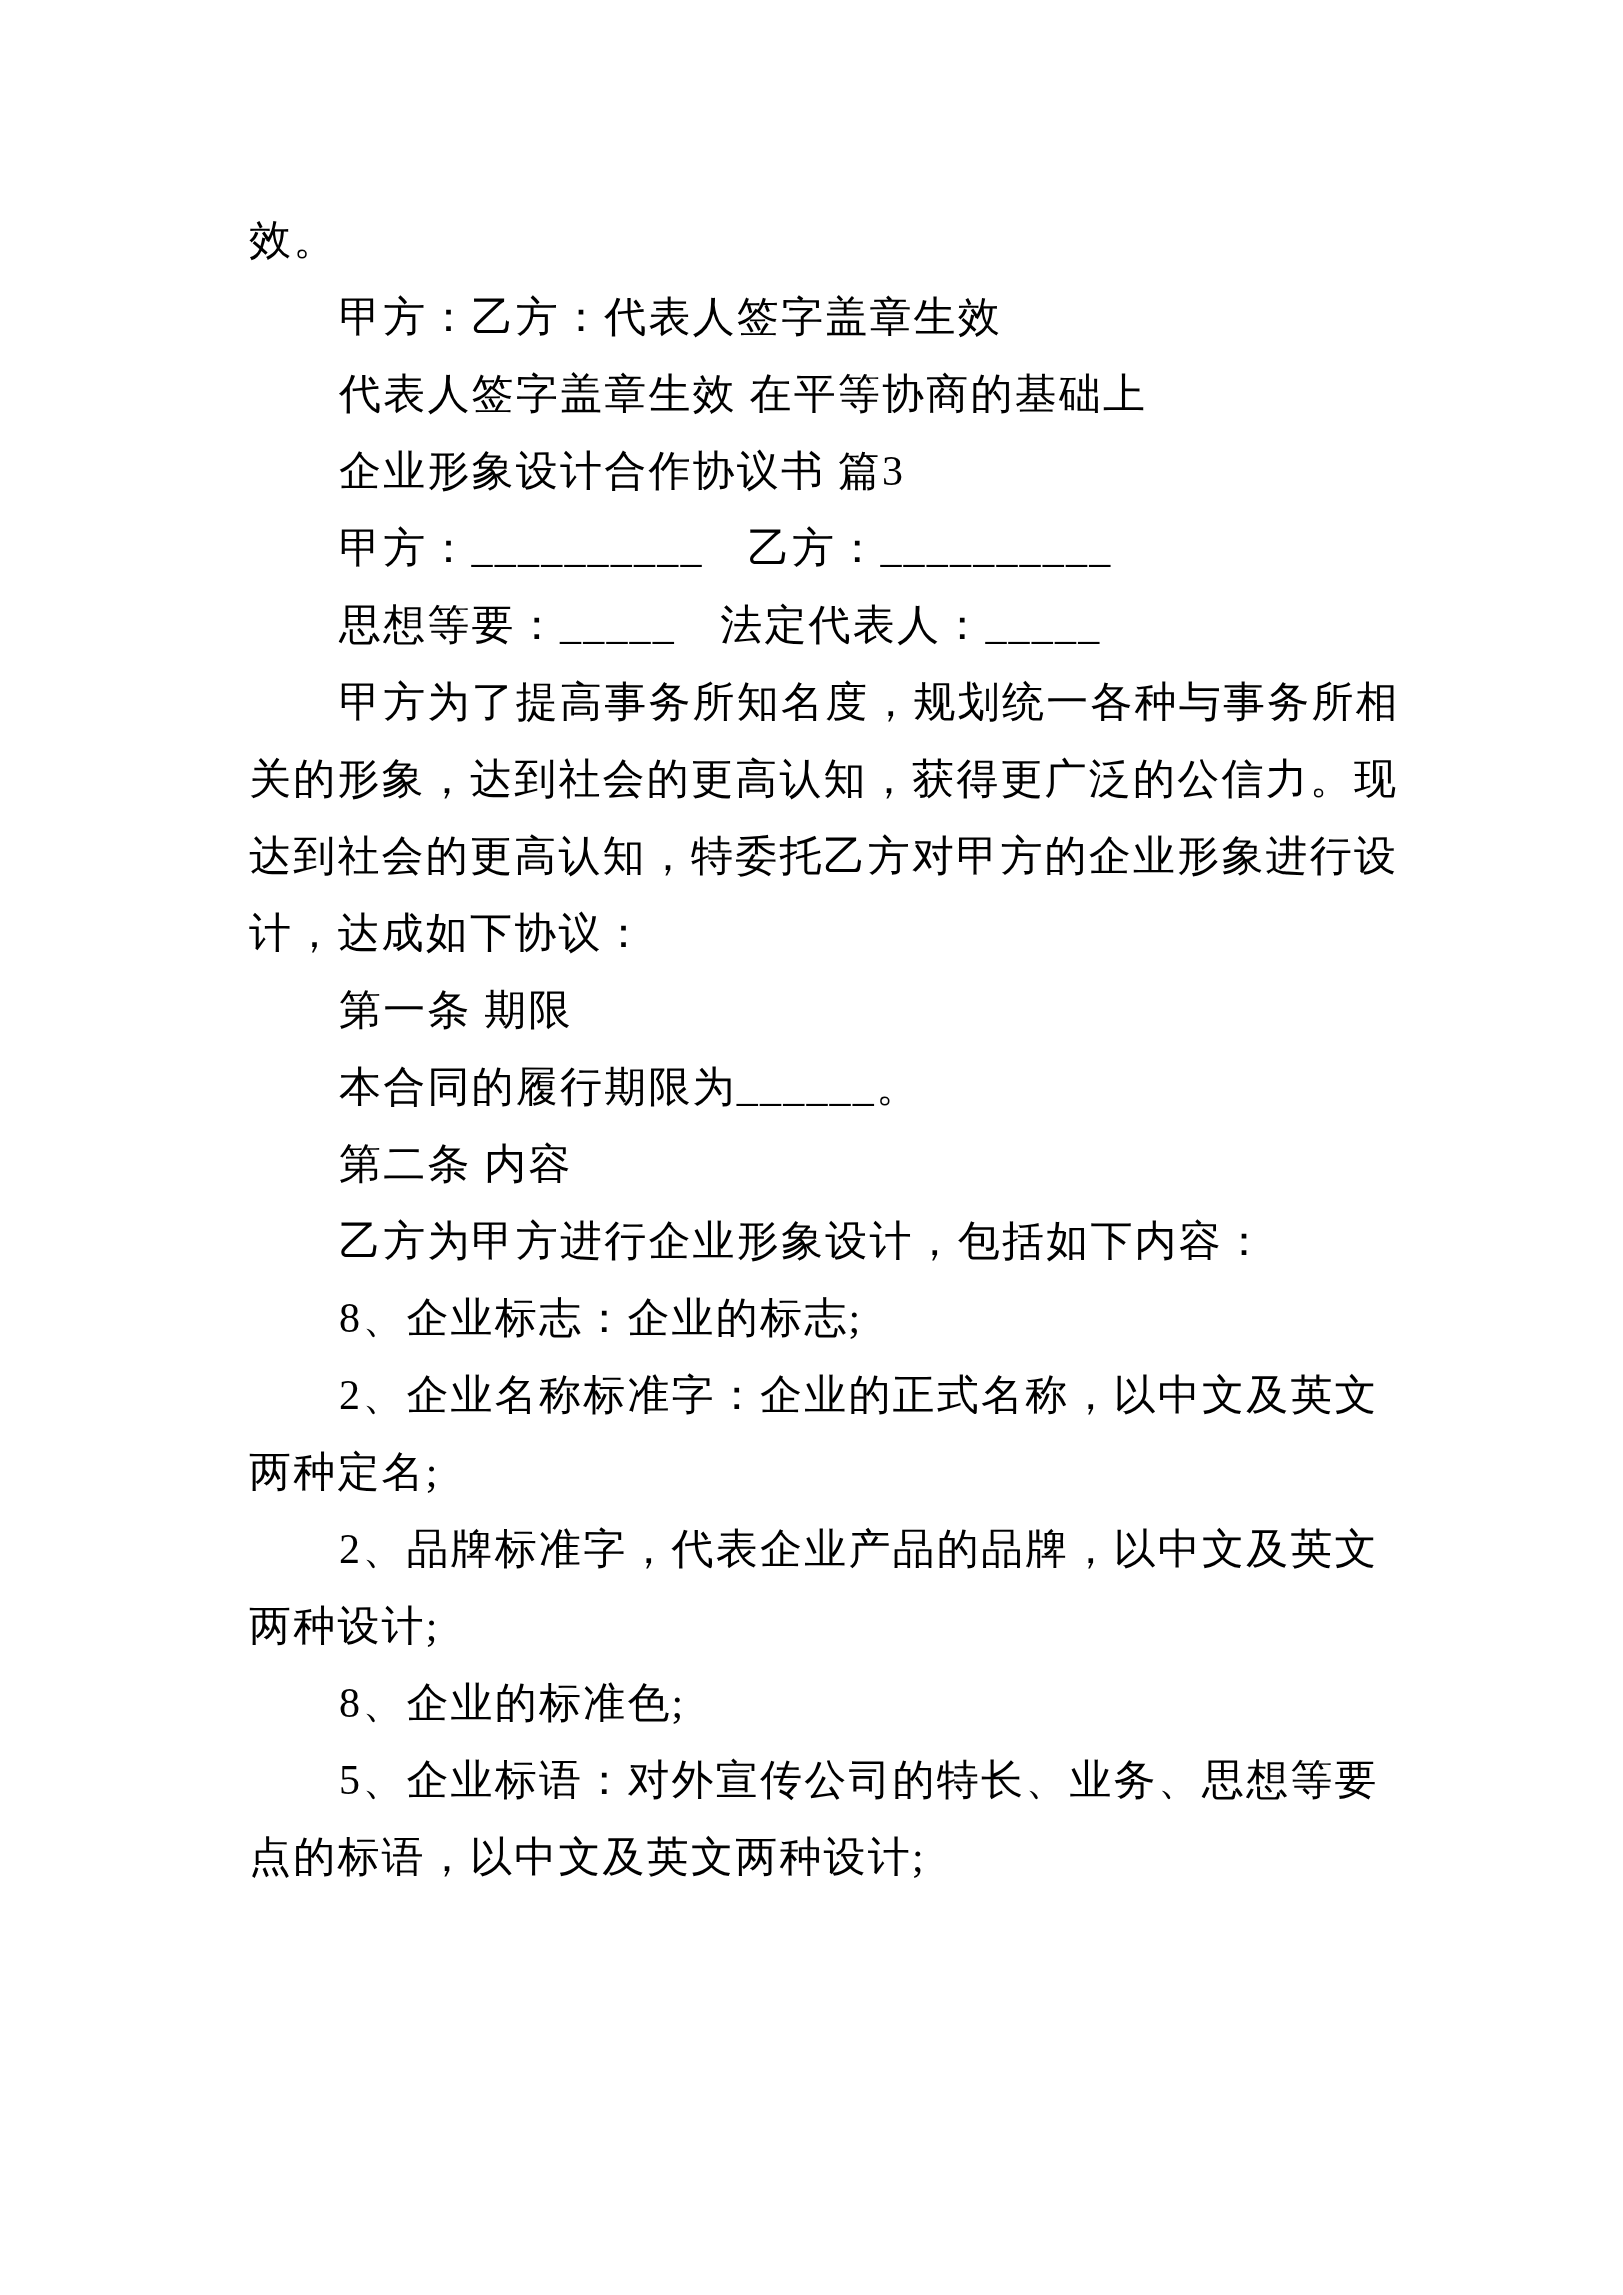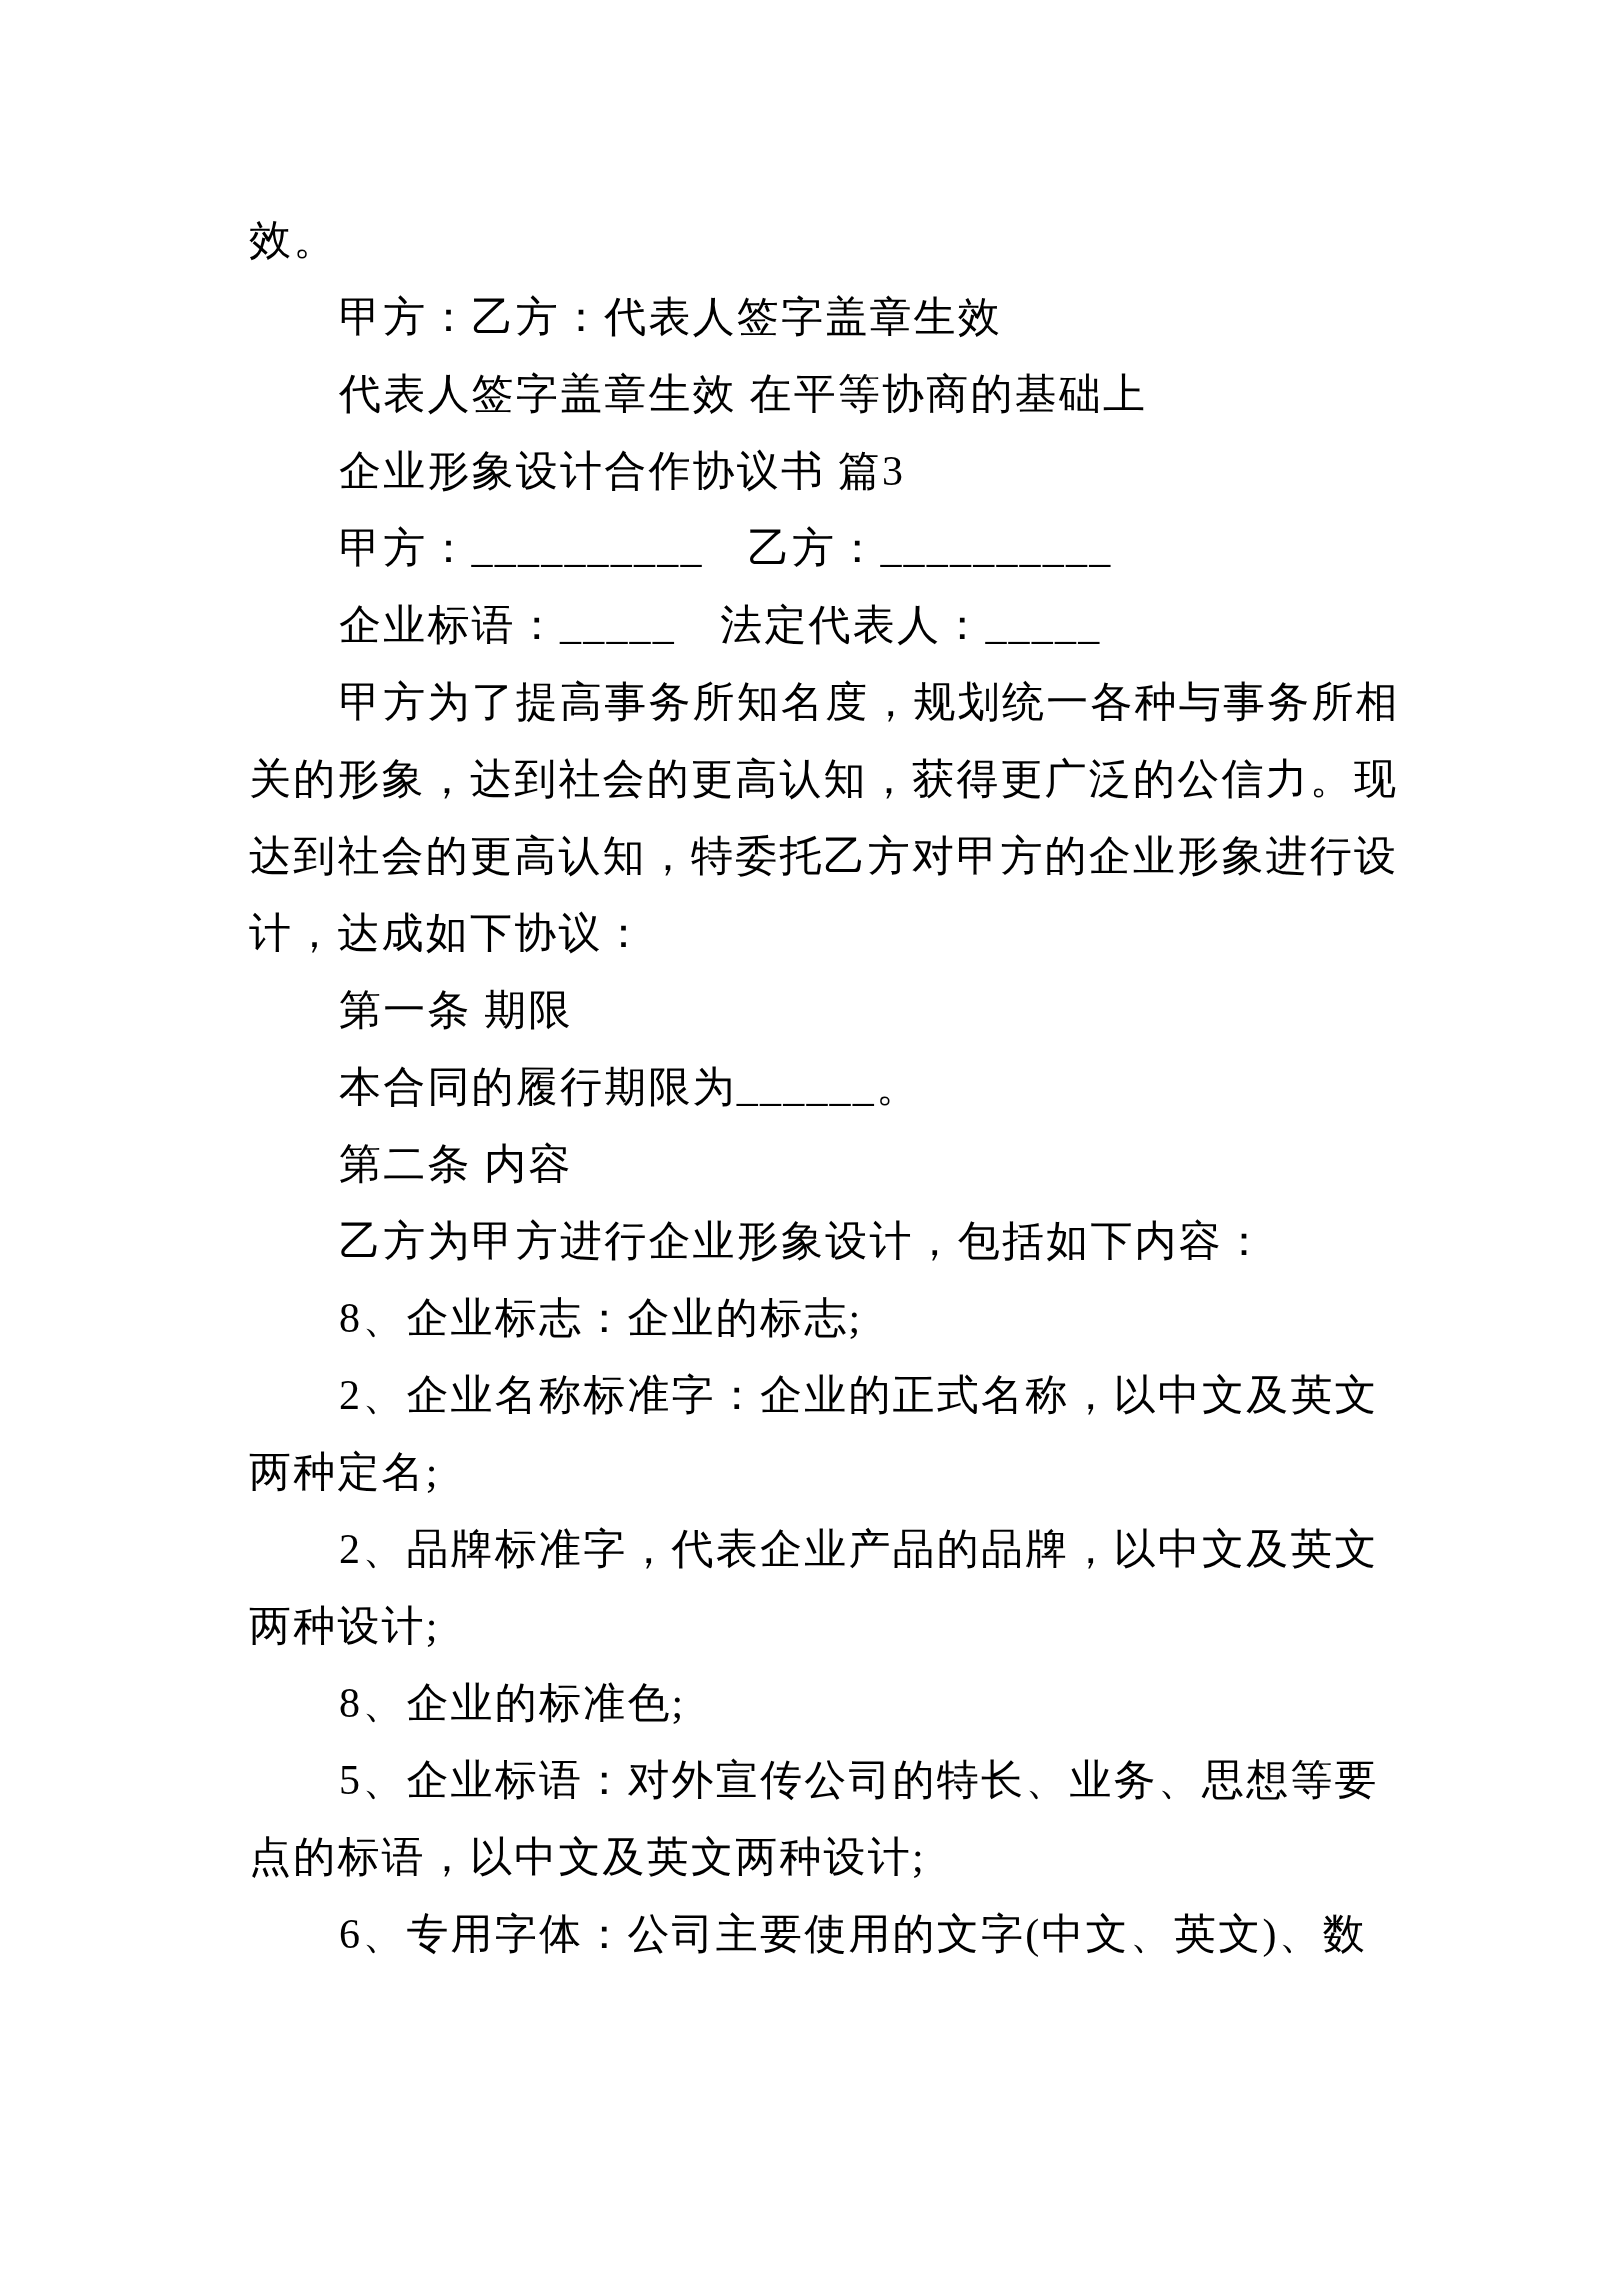--- a/index.html
+++ b/index.html
@@ -42,33 +42,32 @@
 </head>
 <body>
 
 <div class="page">
   <div class="doc">
     <div class="ln">效。</div>
     <div class="ln ind">甲方：乙方：代表人签字盖章生效</div>
     <div class="ln ind">代表人签字盖章生效 在平等协商的基础上</div>
     <div class="ln ind">企业形象设计合作协议书 篇3</div>
     <div class="ln ind">甲方：__________　乙方：__________</div>
-    <div class="ln ind">企业标语：_____　法定代表人：_____</div>
+    <div class="ln ind">思想等要：_____　法定代表人：_____</div>
     <div class="ln ind">甲方为了提高事务所知名度，规划统一各种与事务所相</div>
     <div class="ln">关的形象，达到社会的更高认知，获得更广泛的公信力。现</div>
     <div class="ln">达到社会的更高认知，特委托乙方对甲方的企业形象进行设</div>
     <div class="ln">计，达成如下协议：</div>
     <div class="ln ind">第一条 期限</div>
     <div class="ln ind">本合同的履行期限为______。</div>
     <div class="ln ind">第二条 内容</div>
     <div class="ln ind">乙方为甲方进行企业形象设计，包括如下内容：</div>
     <div class="ln ind">8、企业标志：企业的标志;</div>
     <div class="ln ind">2、企业名称标准字：企业的正式名称，以中文及英文</div>
     <div class="ln">两种定名;</div>
     <div class="ln ind">2、品牌标准字，代表企业产品的品牌，以中文及英文</div>
     <div class="ln">两种设计;</div>
     <div class="ln ind">8、企业的标准色;</div>
     <div class="ln ind">5、企业标语：对外宣传公司的特长、业务、思想等要</div>
     <div class="ln">点的标语，以中文及英文两种设计;</div>
-    <div class="ln ind">6、专用字体：公司主要使用的文字(中文、英文)、数</div>
   </div>
 </div>
 
 
 </body></html>

